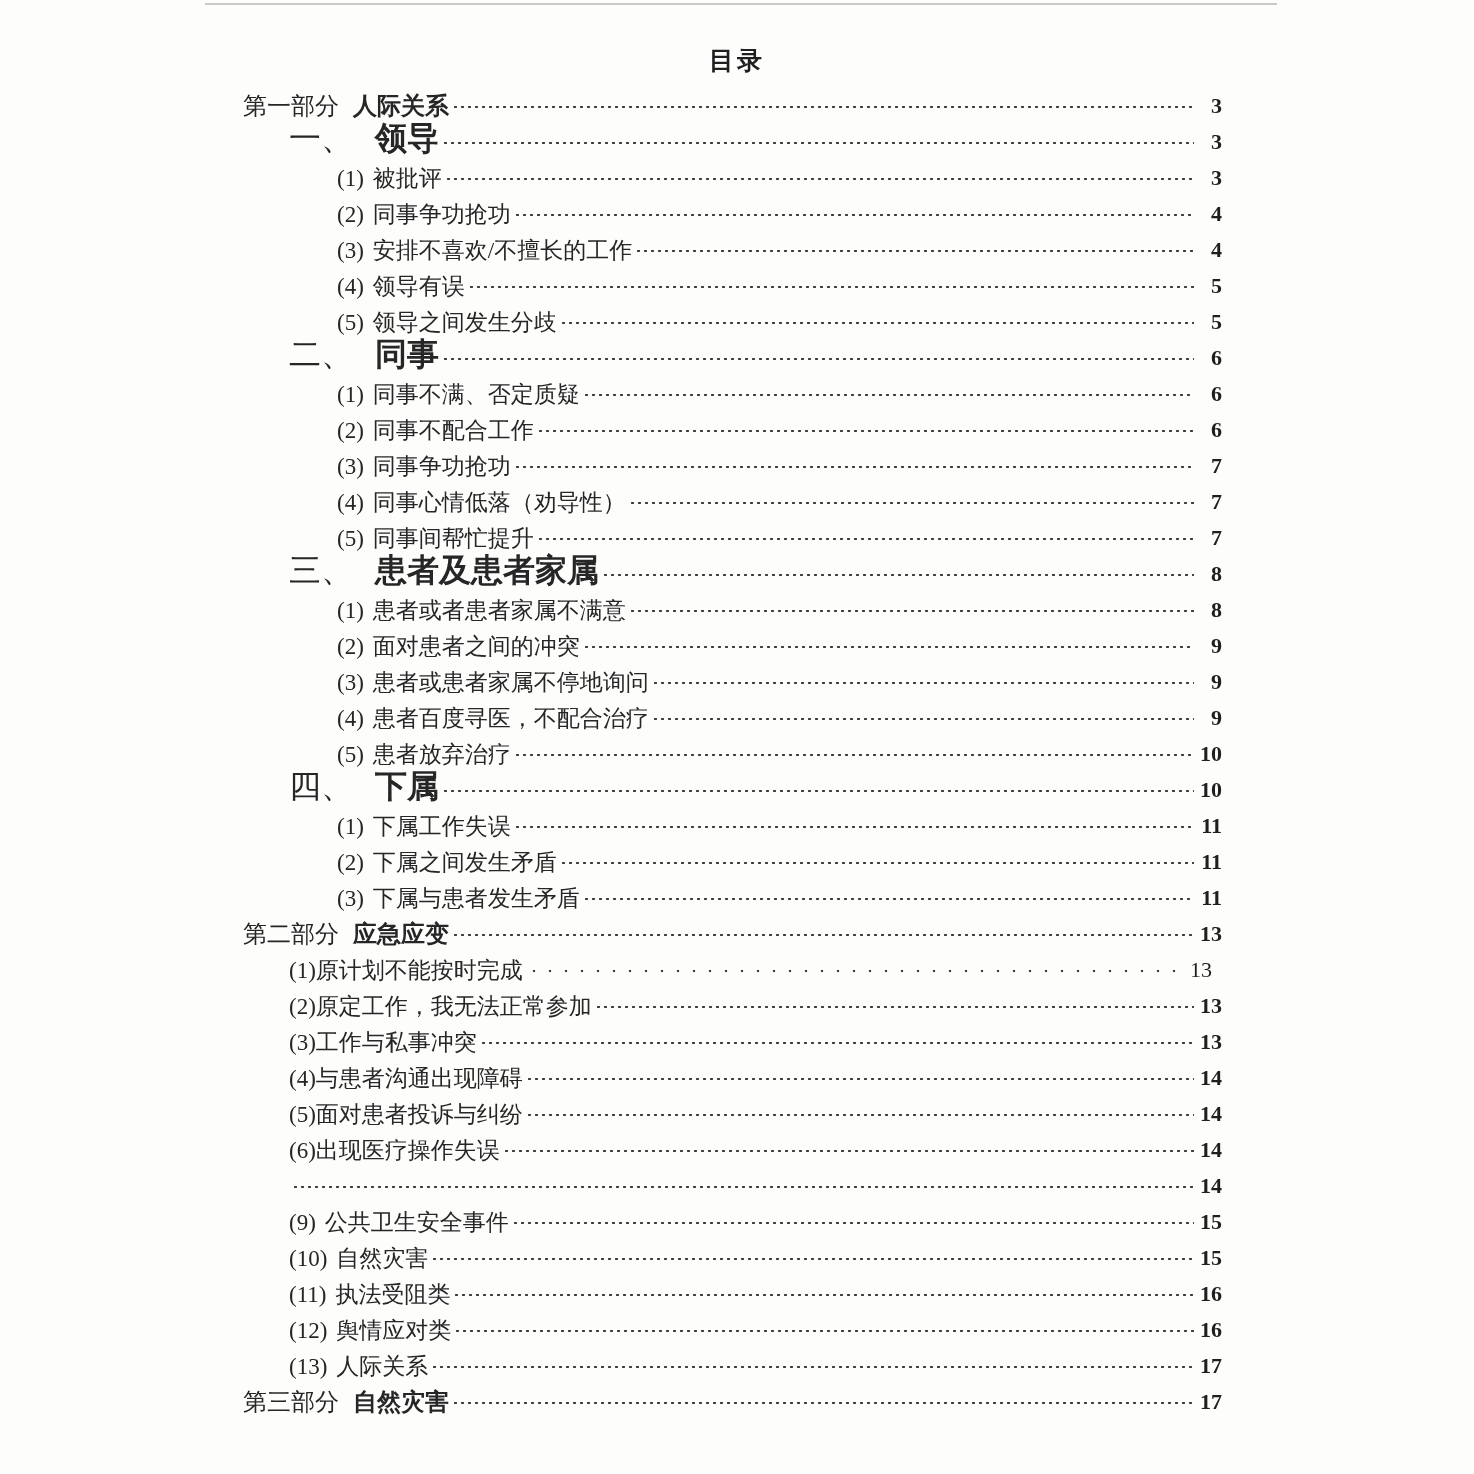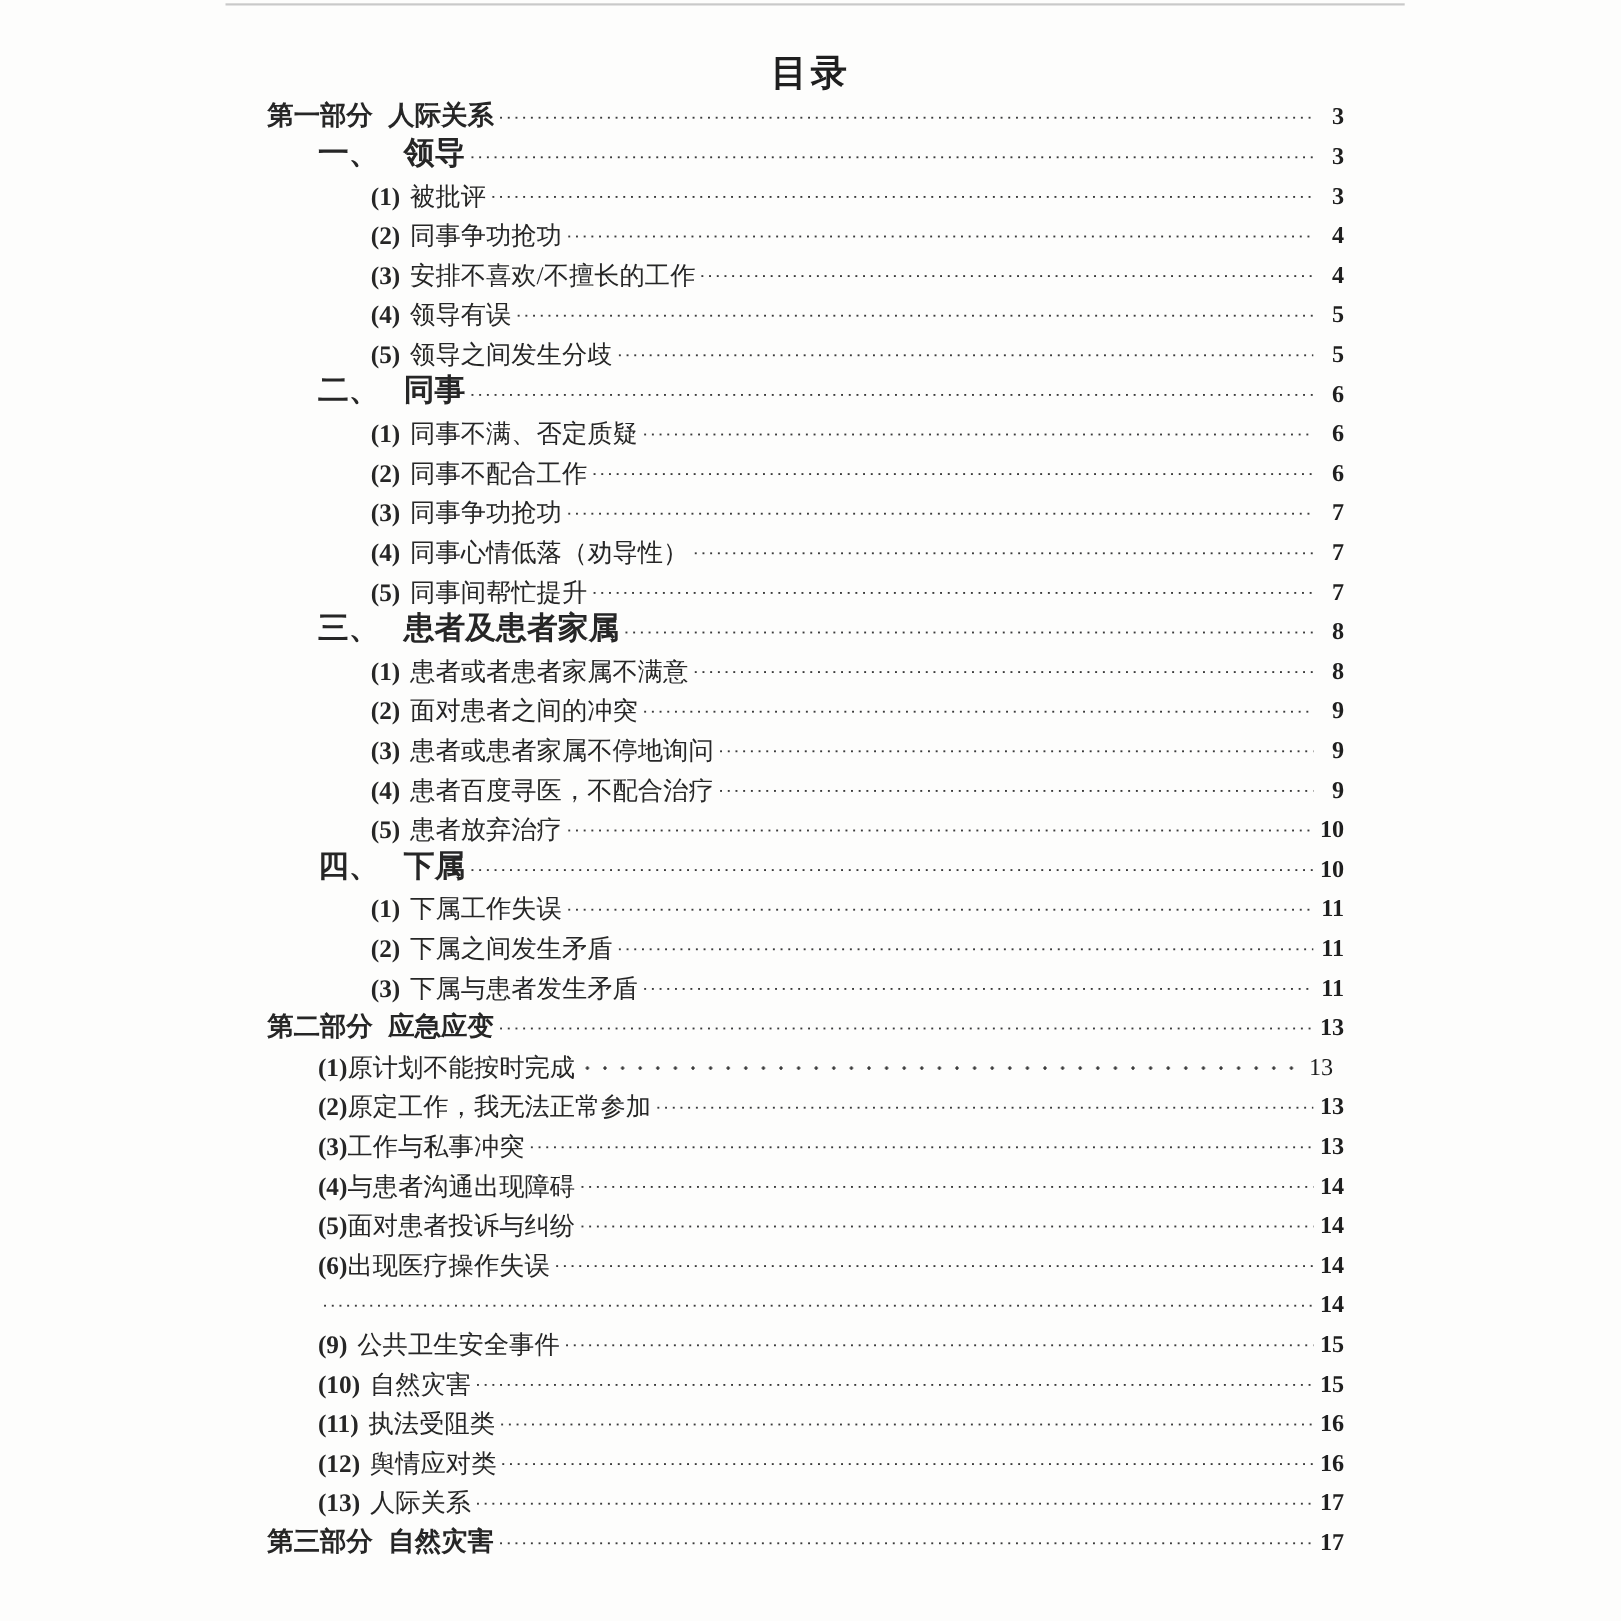--- a/index.html
+++ b/index.html
@@ -33,21 +33,21 @@
     height: 2px;
     background: #c9c9c9;
   }
 
   .doc-title {
     position: absolute;
     left: 0;
     right: 0;
     top: 44px;
     text-align: center;
-    font-size: 33px;
+    font-size: 25px;
     font-weight: 700;
     letter-spacing: 3px;
     color: #1f1f1f;
     font-family: "Liberation Serif", "DejaVu Serif", serif;
   }
 
   .toc {
     position: absolute;
     left: 0;
     top: 84px;
@@ -65,26 +65,26 @@
 
   .toc-label {
     font-size: 23px;
     color: #262626;
     flex: 0 0 auto;
     line-height: 1;
     padding-bottom: 2px;
   }
 
   .toc-row.lvl-part  .toc-label { font-weight: 700; font-size: 24px; }
-  .toc-row.lvl-sec   .toc-label { font-weight: 700; font-size: 28px; }
+  .toc-row.lvl-sec   .toc-label { font-weight: 700; font-size: 32px; }
   .toc-row.lvl-item  .toc-label { font-weight: 400; }
   .toc-row.lvl-flat  .toc-label { font-weight: 400; text-align: right; }
 
   
-  .num { font-weight: 700; }
+  .num { font-weight: 400; }
   .sep { display: inline-block; width: 9px; }
   .sep-wide { display: inline-block; width: 14px; }
   .sep-sec { display: inline-block; width: 22px; }
 
   .leader {
     flex: 1 1 auto;
     overflow: hidden;
     margin: 0 2px 7px 3px;
     height: 12px;
     background-image: radial-gradient(circle, #3a3a3a 1.1px, rgba(0,0,0,0) 1.3px);

